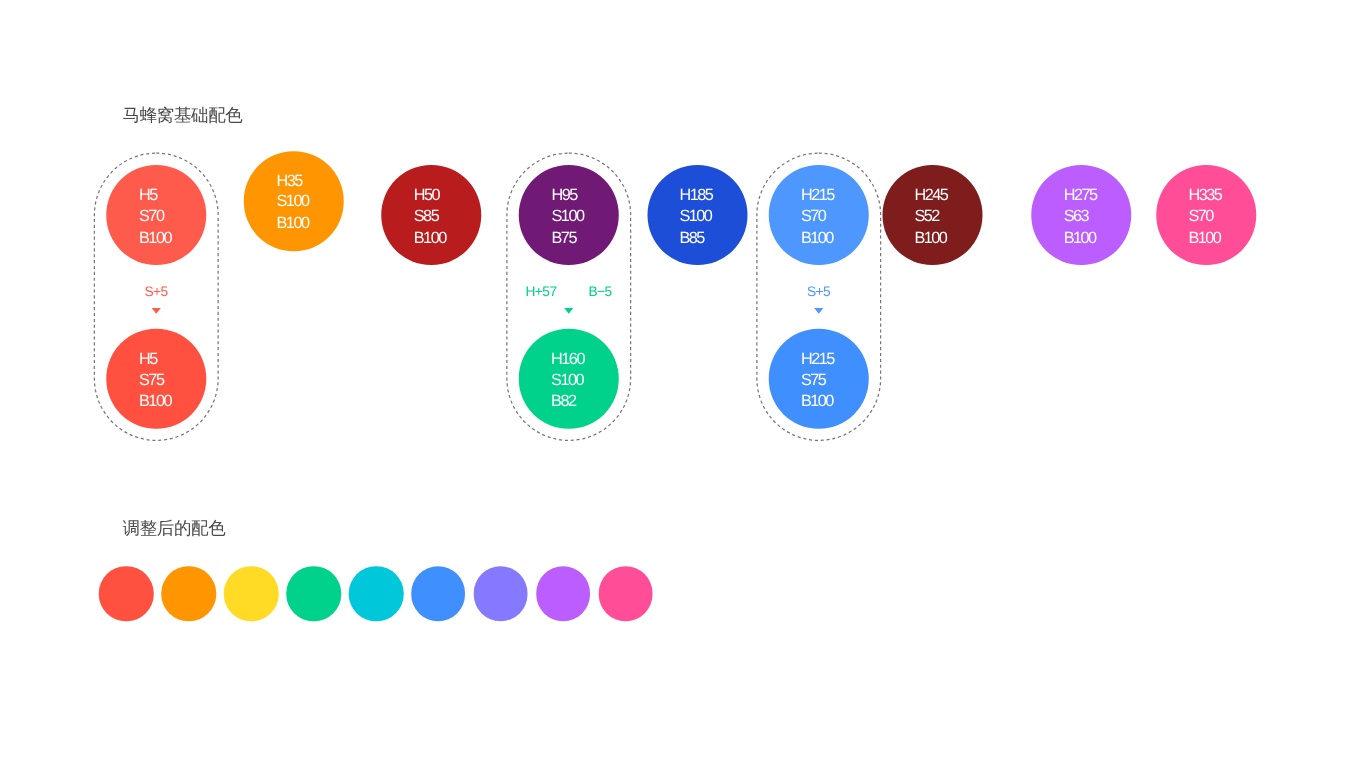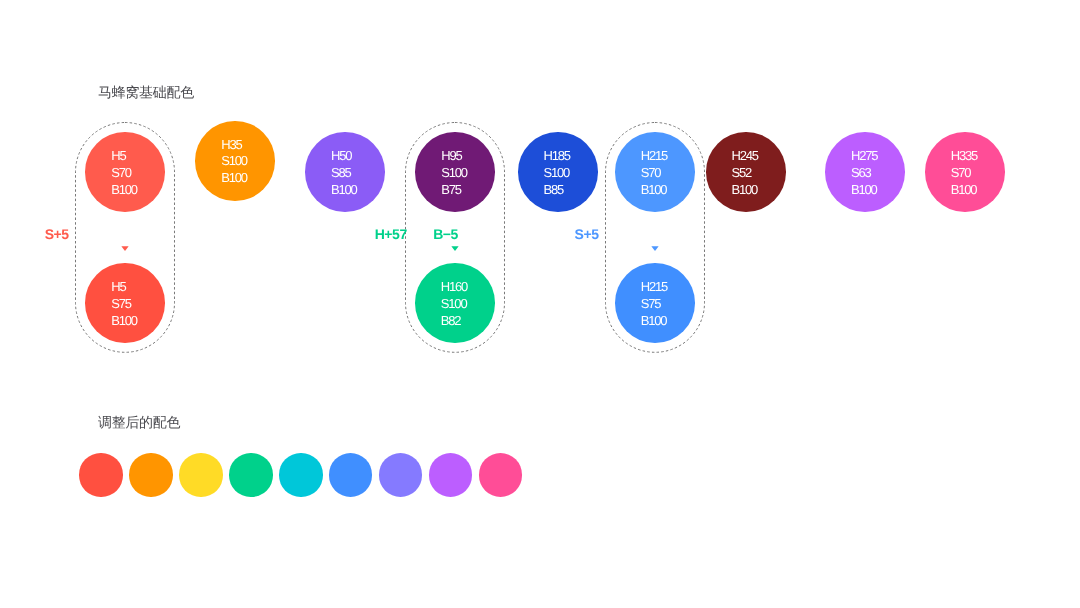--- a/index.html
+++ b/index.html
@@ -68,28 +68,27 @@
     color: #ffffff;
     white-space: nowrap;
     transform: translateZ(0);
   }
 
   
   .note {
     position: absolute;
     top: 227.6px;
     width: 160px;
-    text-align: left;
-    font-size: 14px;
+    text-align: center;
+    font-size: 11px;
     line-height: 13px;
     letter-spacing: -0.45px;
     text-indent: -0.45px;
     white-space: nowrap;
     transform: translateZ(0);
-    font-weight: bold;
   }
   .note-arrow {
     position: absolute;
     top: 245.7px;
     width: 8px;
     height: 6px;
     overflow: visible;
   }
 
   
@@ -135,21 +134,21 @@
     </svg>
 
     <div class="swatch" style="left: 195.35px; top: 121px; background-color: rgb(255, 149, 0);">
       <div class="lines">
         <div>H35</div>
         <div>S100</div>
         <div>B100</div>
       </div>
     </div>
 
-    <div class="swatch" style="left: 305.15px; top: 132.35px; background-color: #8b5cf6;">
+    <div class="swatch" style="left: 305.15px; top: 132.35px; background-color: #b91c1c;">
       <div class="lines">
         <div>H50</div>
         <div>S85</div>
         <div>B100</div>
       </div>
     </div>
 
     <svg class="group" viewBox="0 0 100 230.8" style="left:405.1px;top:122.1px;width:100px;height:230.8px">
       <rect x="0.5" y="0.5" width="99" height="229.8" rx="49.5" ry="49.5"></rect>
     </svg>

